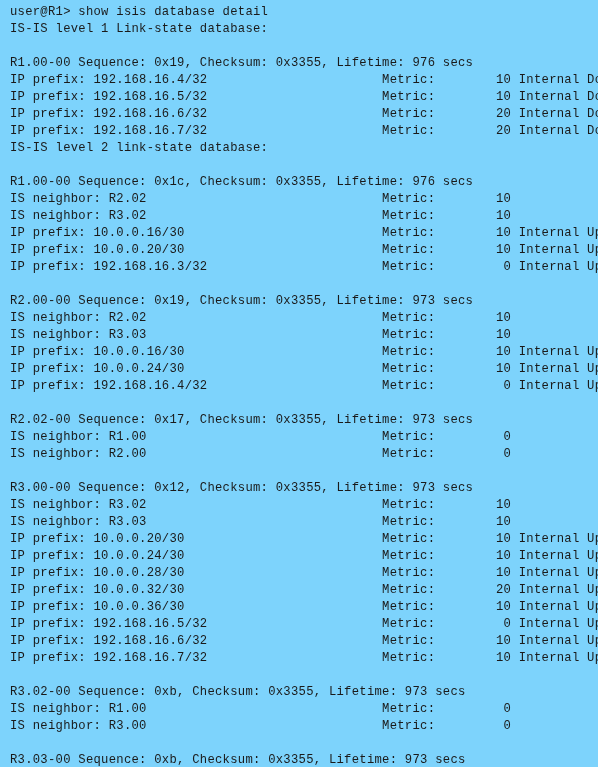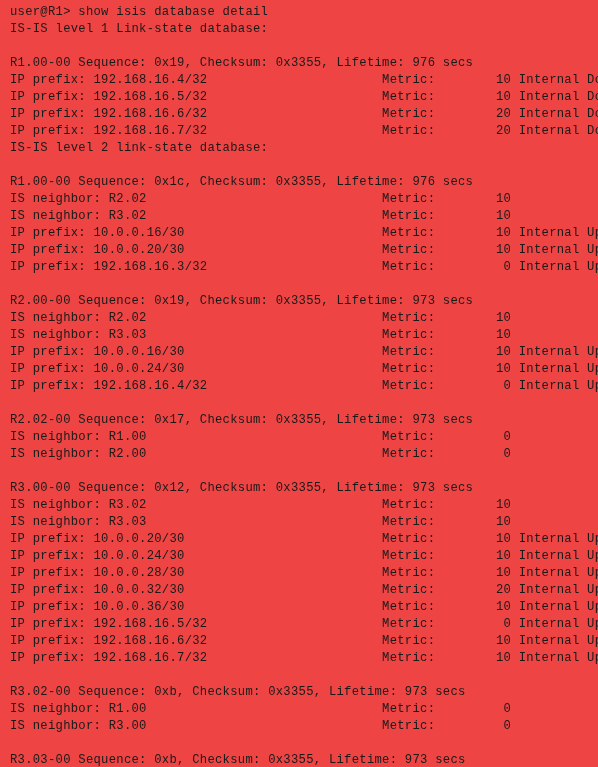--- a/index.html
+++ b/index.html
@@ -11,21 +11,21 @@
   body {
     width: 598px;
     height: 767px;
     overflow: hidden;
     font-family: "Liberation Mono", "DejaVu Sans Mono", monospace;
   }
   #terminal {
     box-sizing: border-box;
     width: 598px;
     height: 767px;
-    background: #ef4444;
+    background: #7dd3fc;
     color: #1a1a1a;
     padding: 4px 0 0 10px;
     font-family: "Liberation Mono", "DejaVu Sans Mono", monospace;
     font-size: 12.2px;
     line-height: 17px;
     letter-spacing: 0.28px;
     white-space: pre;
   }
   .line {
     height: 17px;

